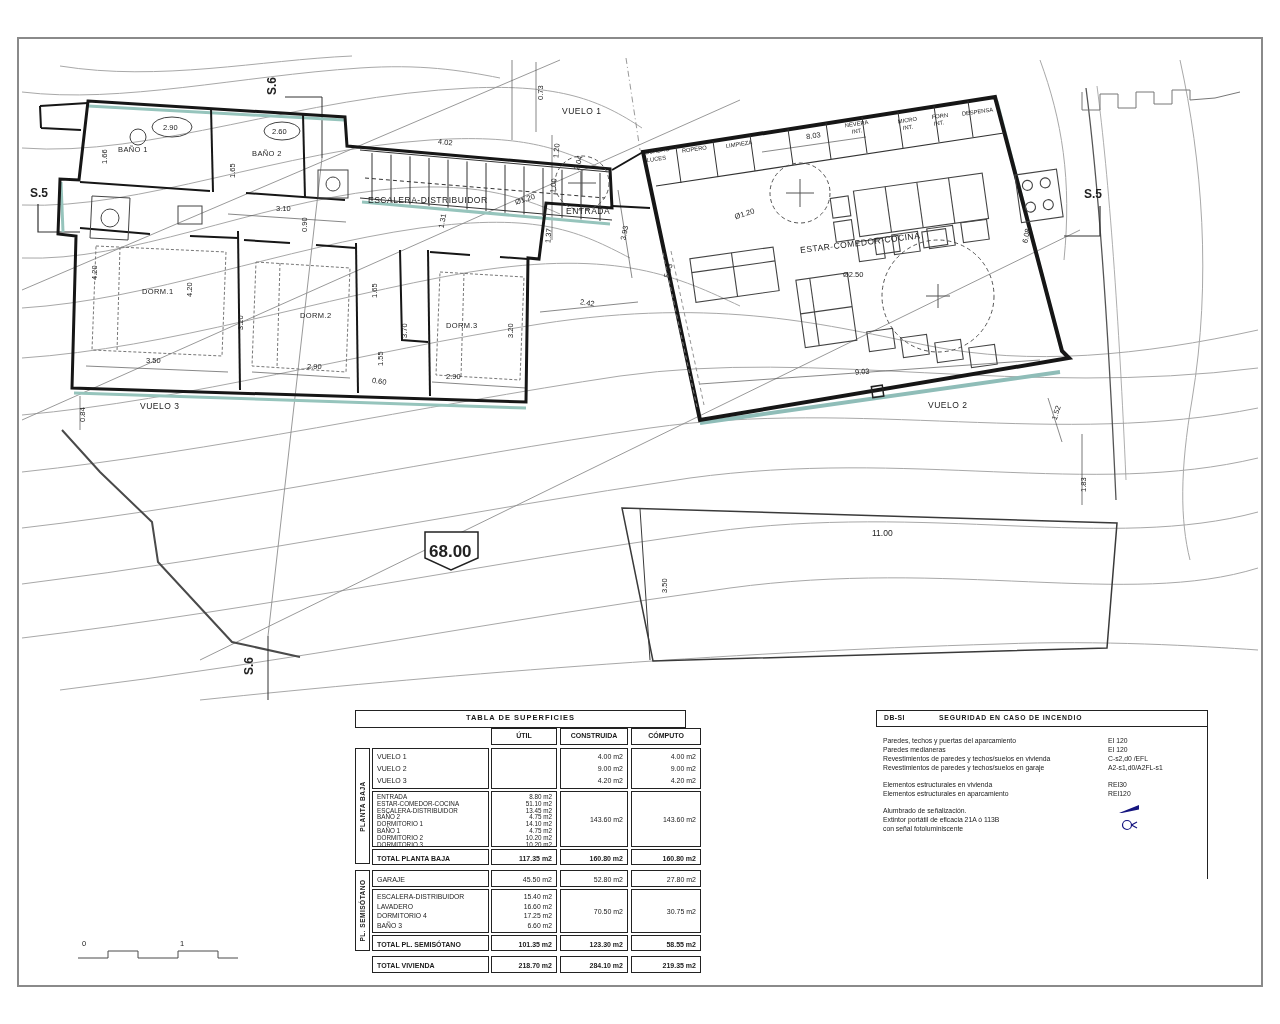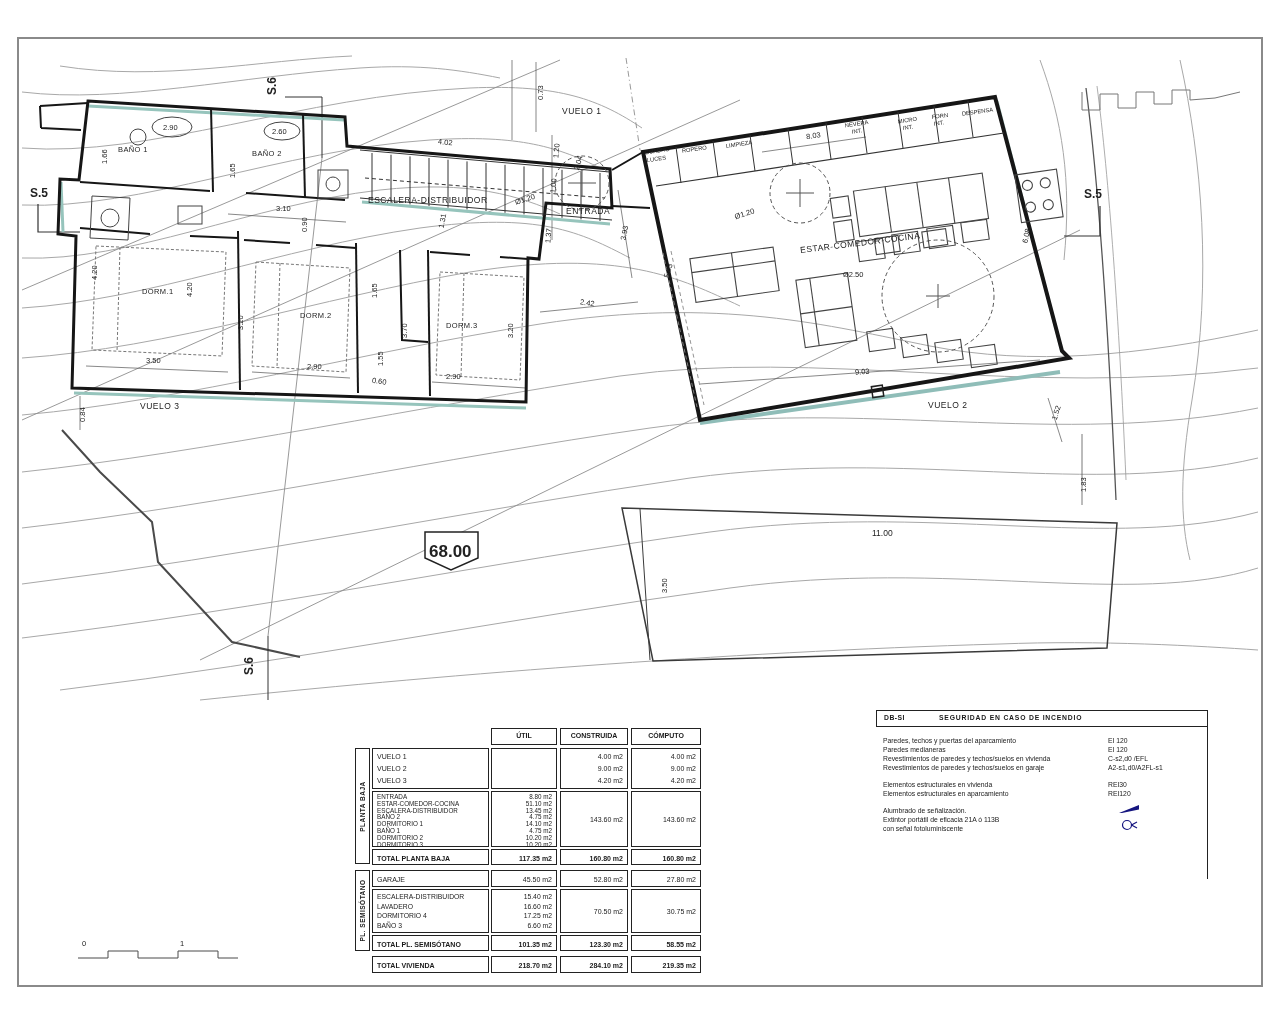--- a/index.html
+++ b/index.html
@@ -295,20 +295,21 @@
     <text class="dim" x="1048" y="415" transform="rotate(-72 1056 412)">1.52</text>
     <text class="dim" x="1075" y="487" transform="rotate(-90 1083 484)">1.83</text>
     <text class="dim9" x="872" y="536">11.00</text>
     <text class="dim" x="656" y="588" transform="rotate(-90 664 585)">3.50</text>
     <text class="dim" x="82" y="946">0</text>
     <text class="dim" x="180" y="946">1</text>
   </g>
 </svg>
 
 <div id="surf" class="abs">
+  <div class="ttl">TABLA DE SUPERFICIES</div>
   <div class="box hd c-u">ÚTIL</div>
   <div class="box hd c-c">CONSTRUIDA</div>
   <div class="box hd c-k">CÓMPUTO</div>
 
   <div class="box side" style="top:38px;height:116px;">
       <span>PLANTA BAJA</span>
     </div>
 
   <div class="box names ln12 c-lab" style="top:38px;height:41px;">
     <div>VUELO 1</div>

